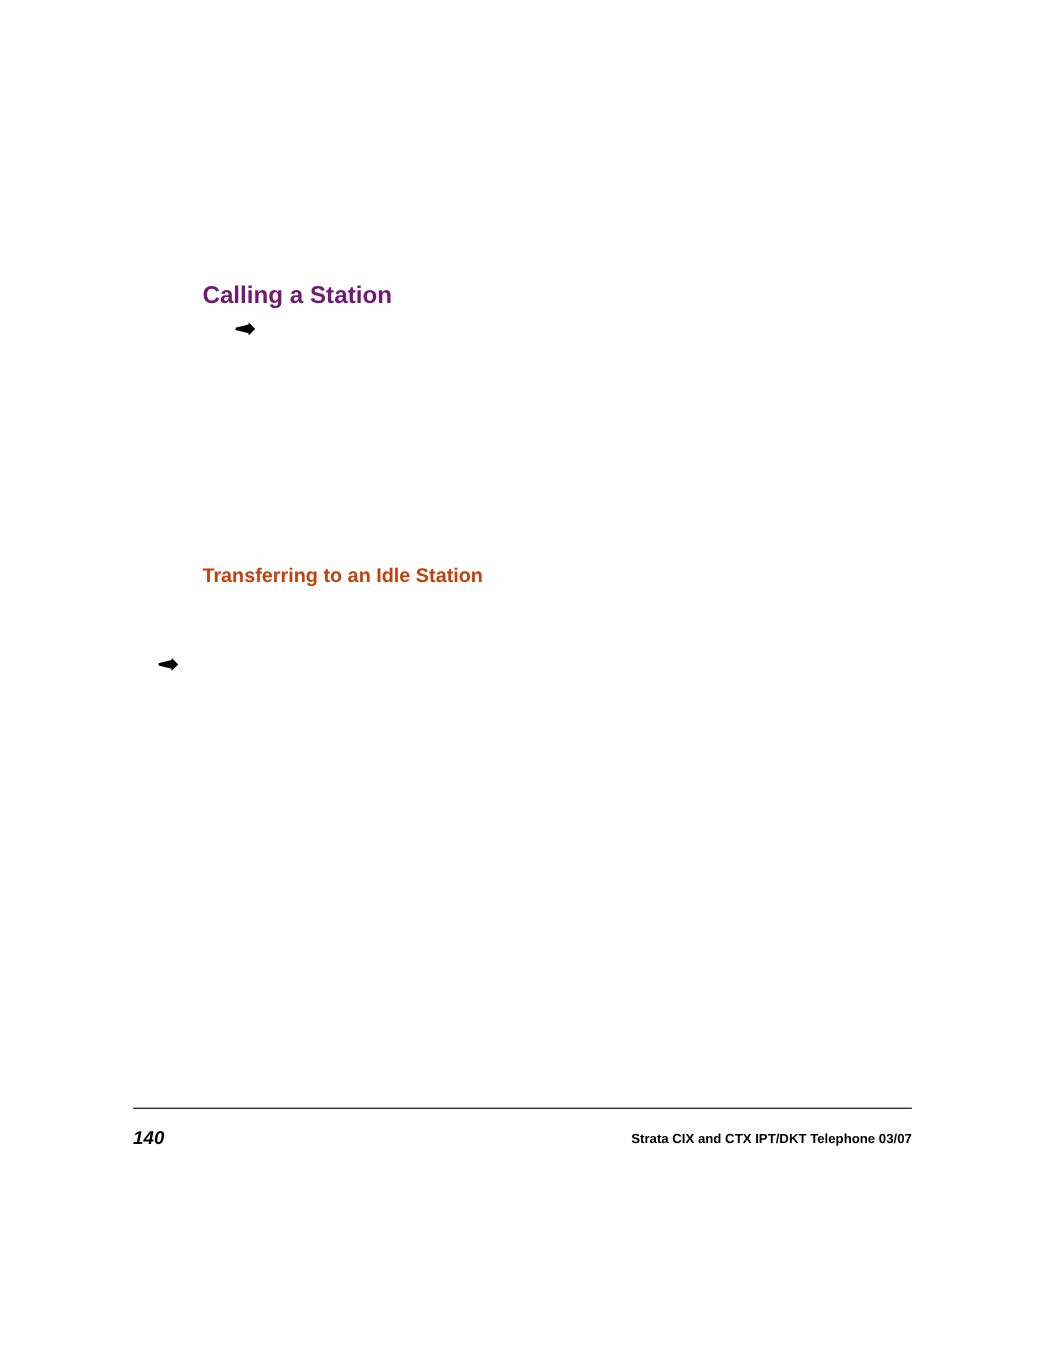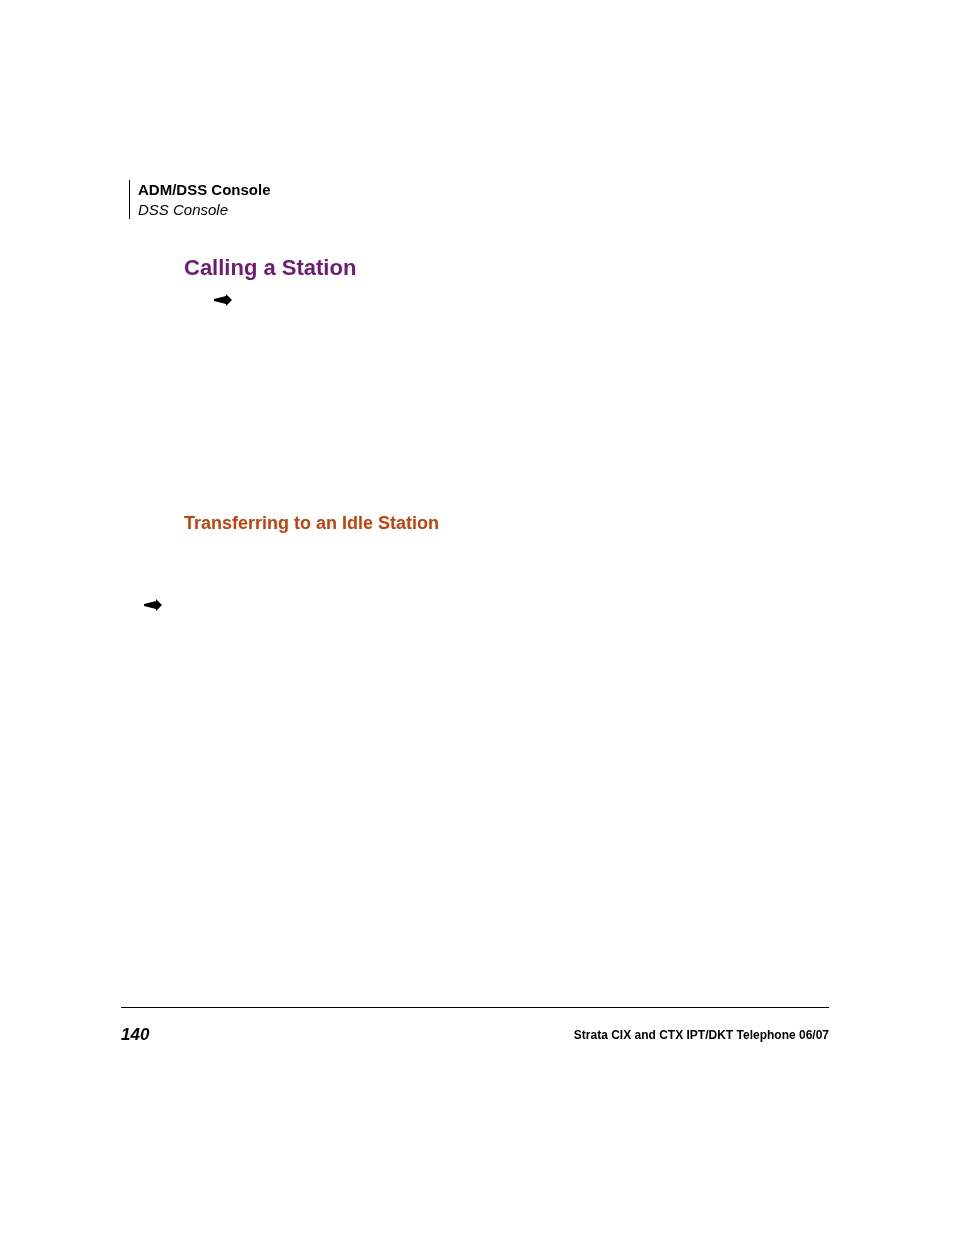--- a/index.html
+++ b/index.html
@@ -75,24 +75,20 @@
     font-size: 12px;
     color: #000;
     text-align: right;
   }
 </style>
 </head>
 <body>
 
 <div class="page">
 
-  <div class="header">
-    <div class="header-bold">ADM/DSS Console</div>
-    <div class="header-italic">DSS Console</div>
-  </div>
 
   <div class="section-heading-1">Calling a Station</div>
 
   <div class="arrow-1">
     <svg width="18" height="12" viewBox="0 0 18 12">
       <path d="M0 5 L12 2 L12 0 L18 6 L12 12 L12 10 L0 7 Z" fill="#000"></path>
     </svg>
   </div>
 
   <div class="section-heading-2">Transferring to an Idle Station</div>
@@ -100,15 +96,15 @@
   <div class="arrow-2">
     <svg width="18" height="12" viewBox="0 0 18 12">
       <path d="M0 5 L12 2 L12 0 L18 6 L12 12 L12 10 L0 7 Z" fill="#000"></path>
     </svg>
   </div>
 
   <div class="footer-rule"></div>
 
   <div class="page-number">140</div>
 
-  <div class="footer-text">Strata CIX and CTX IPT/DKT Telephone     06/07</div>
+  <div class="footer-text">Strata CIX and CTX IPT/DKT Telephone     03/07</div>
 
 </div>
 
 </body></html>

